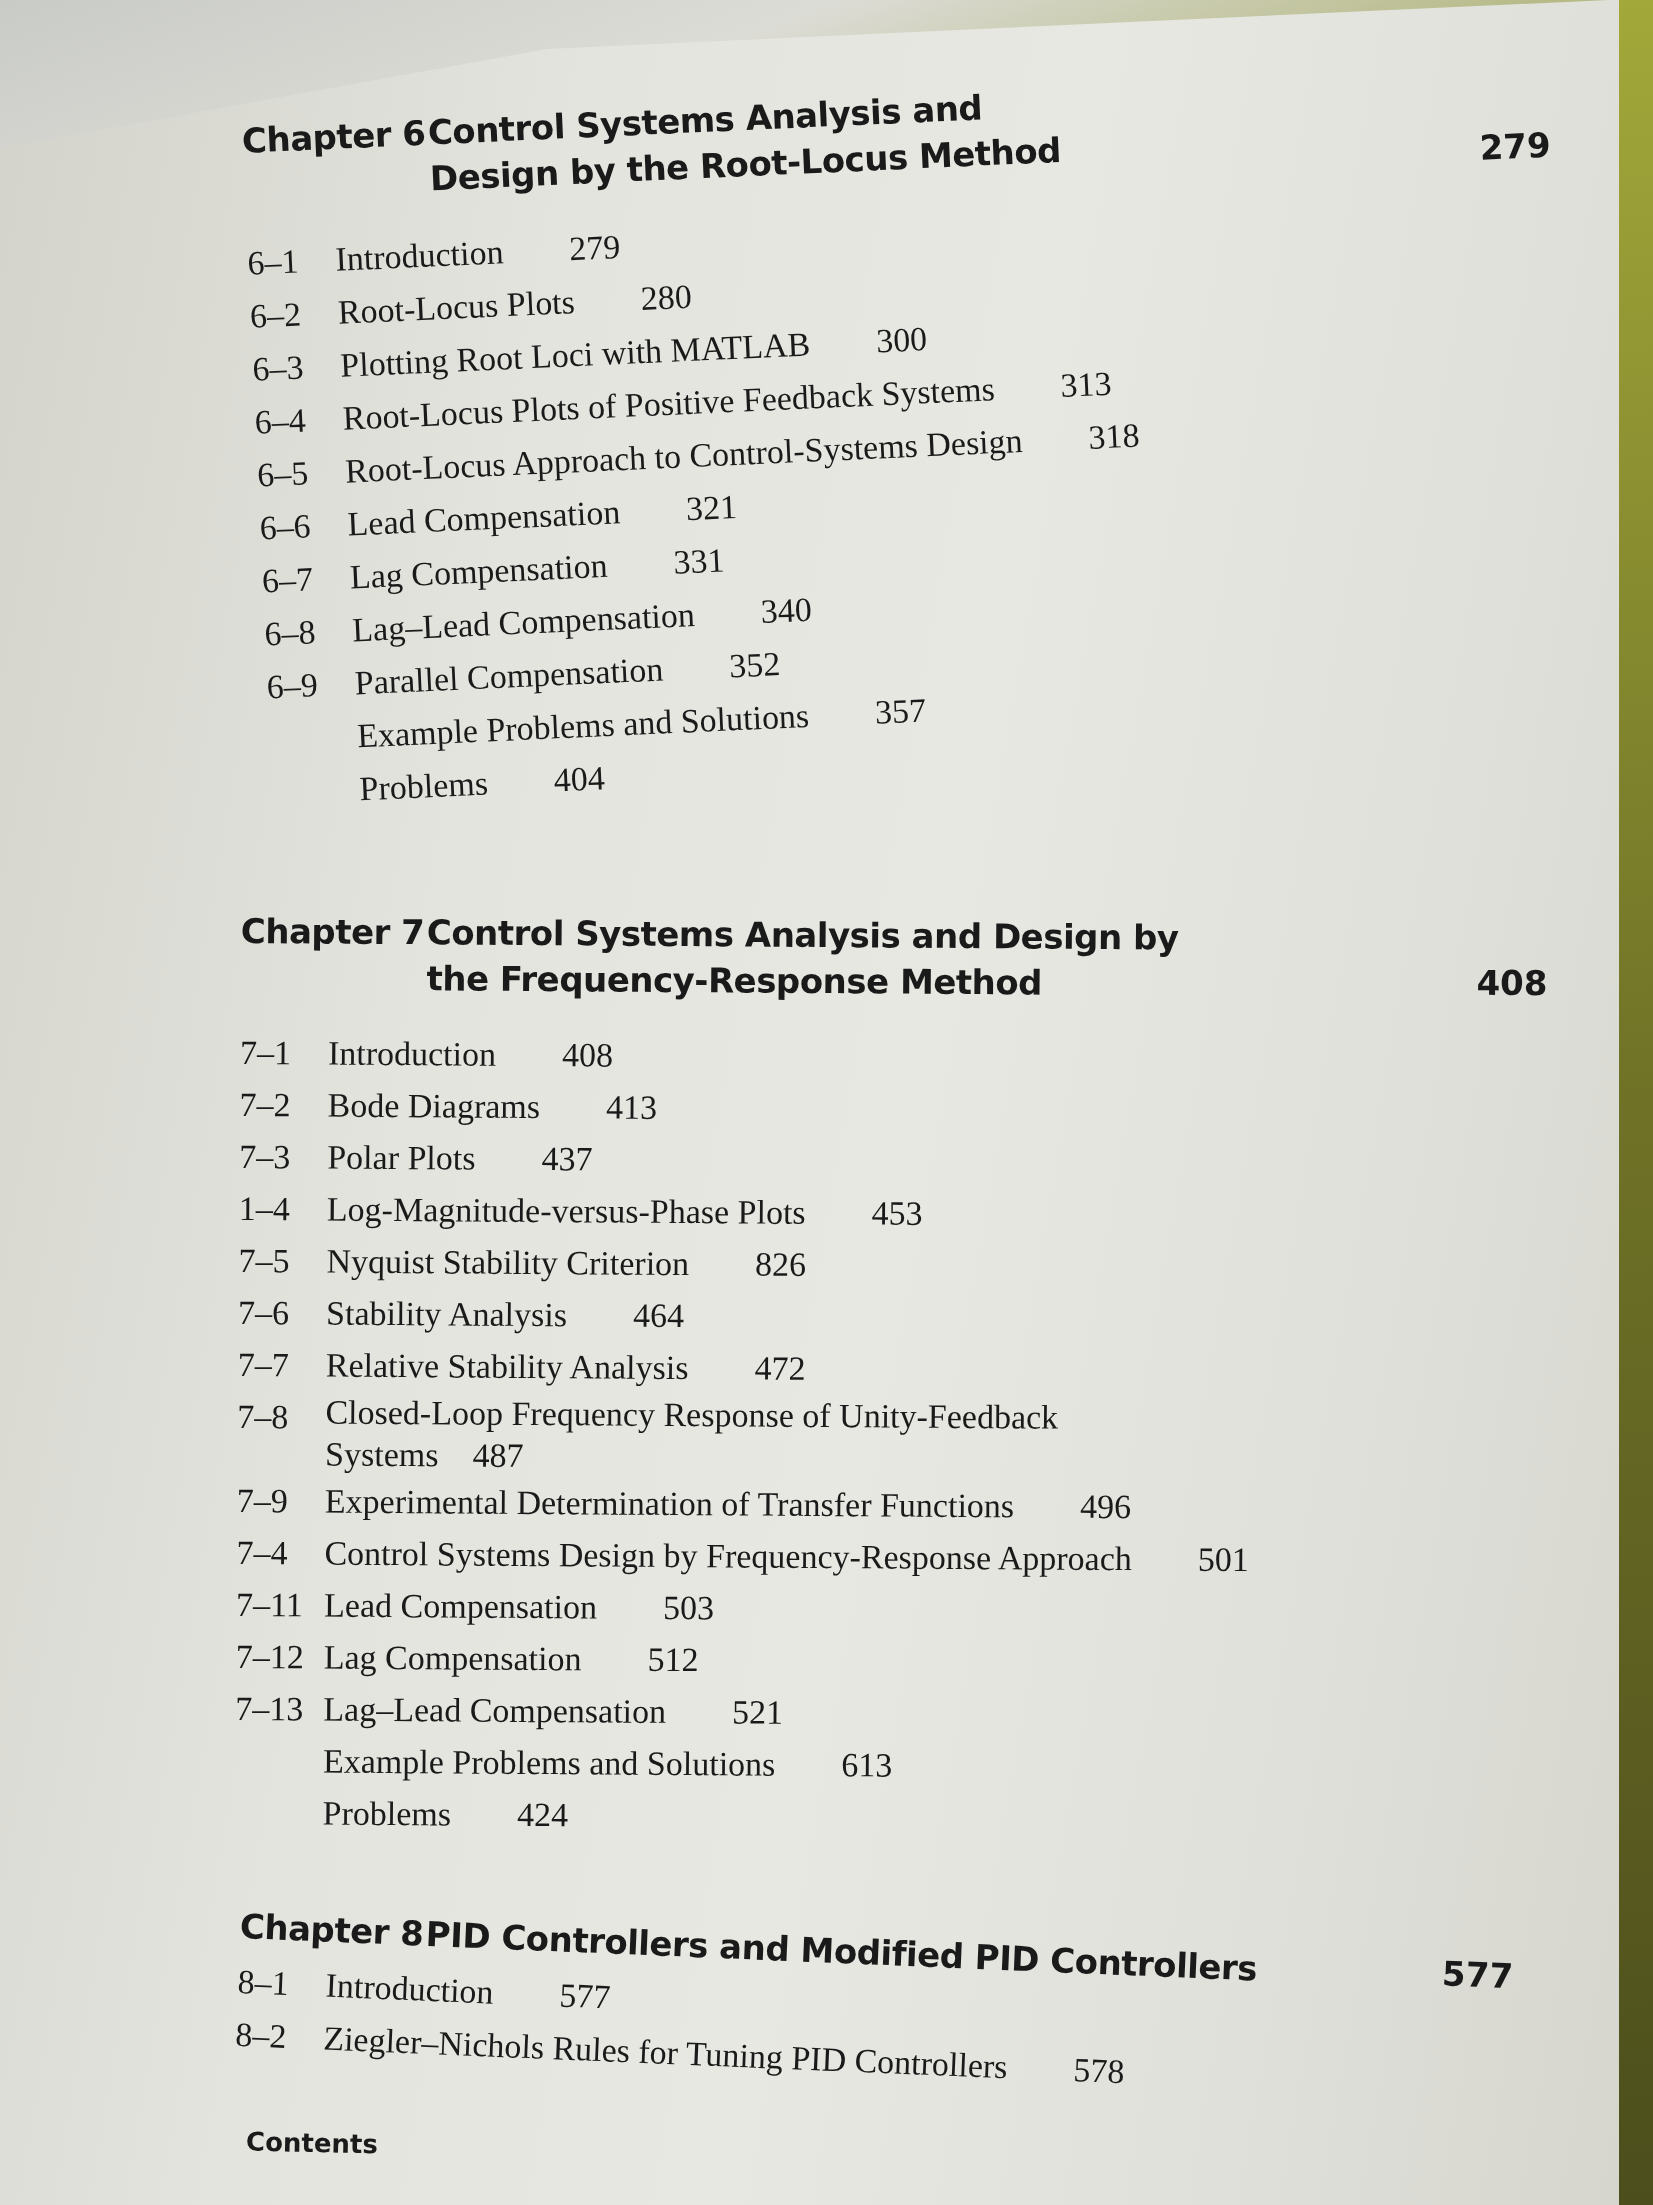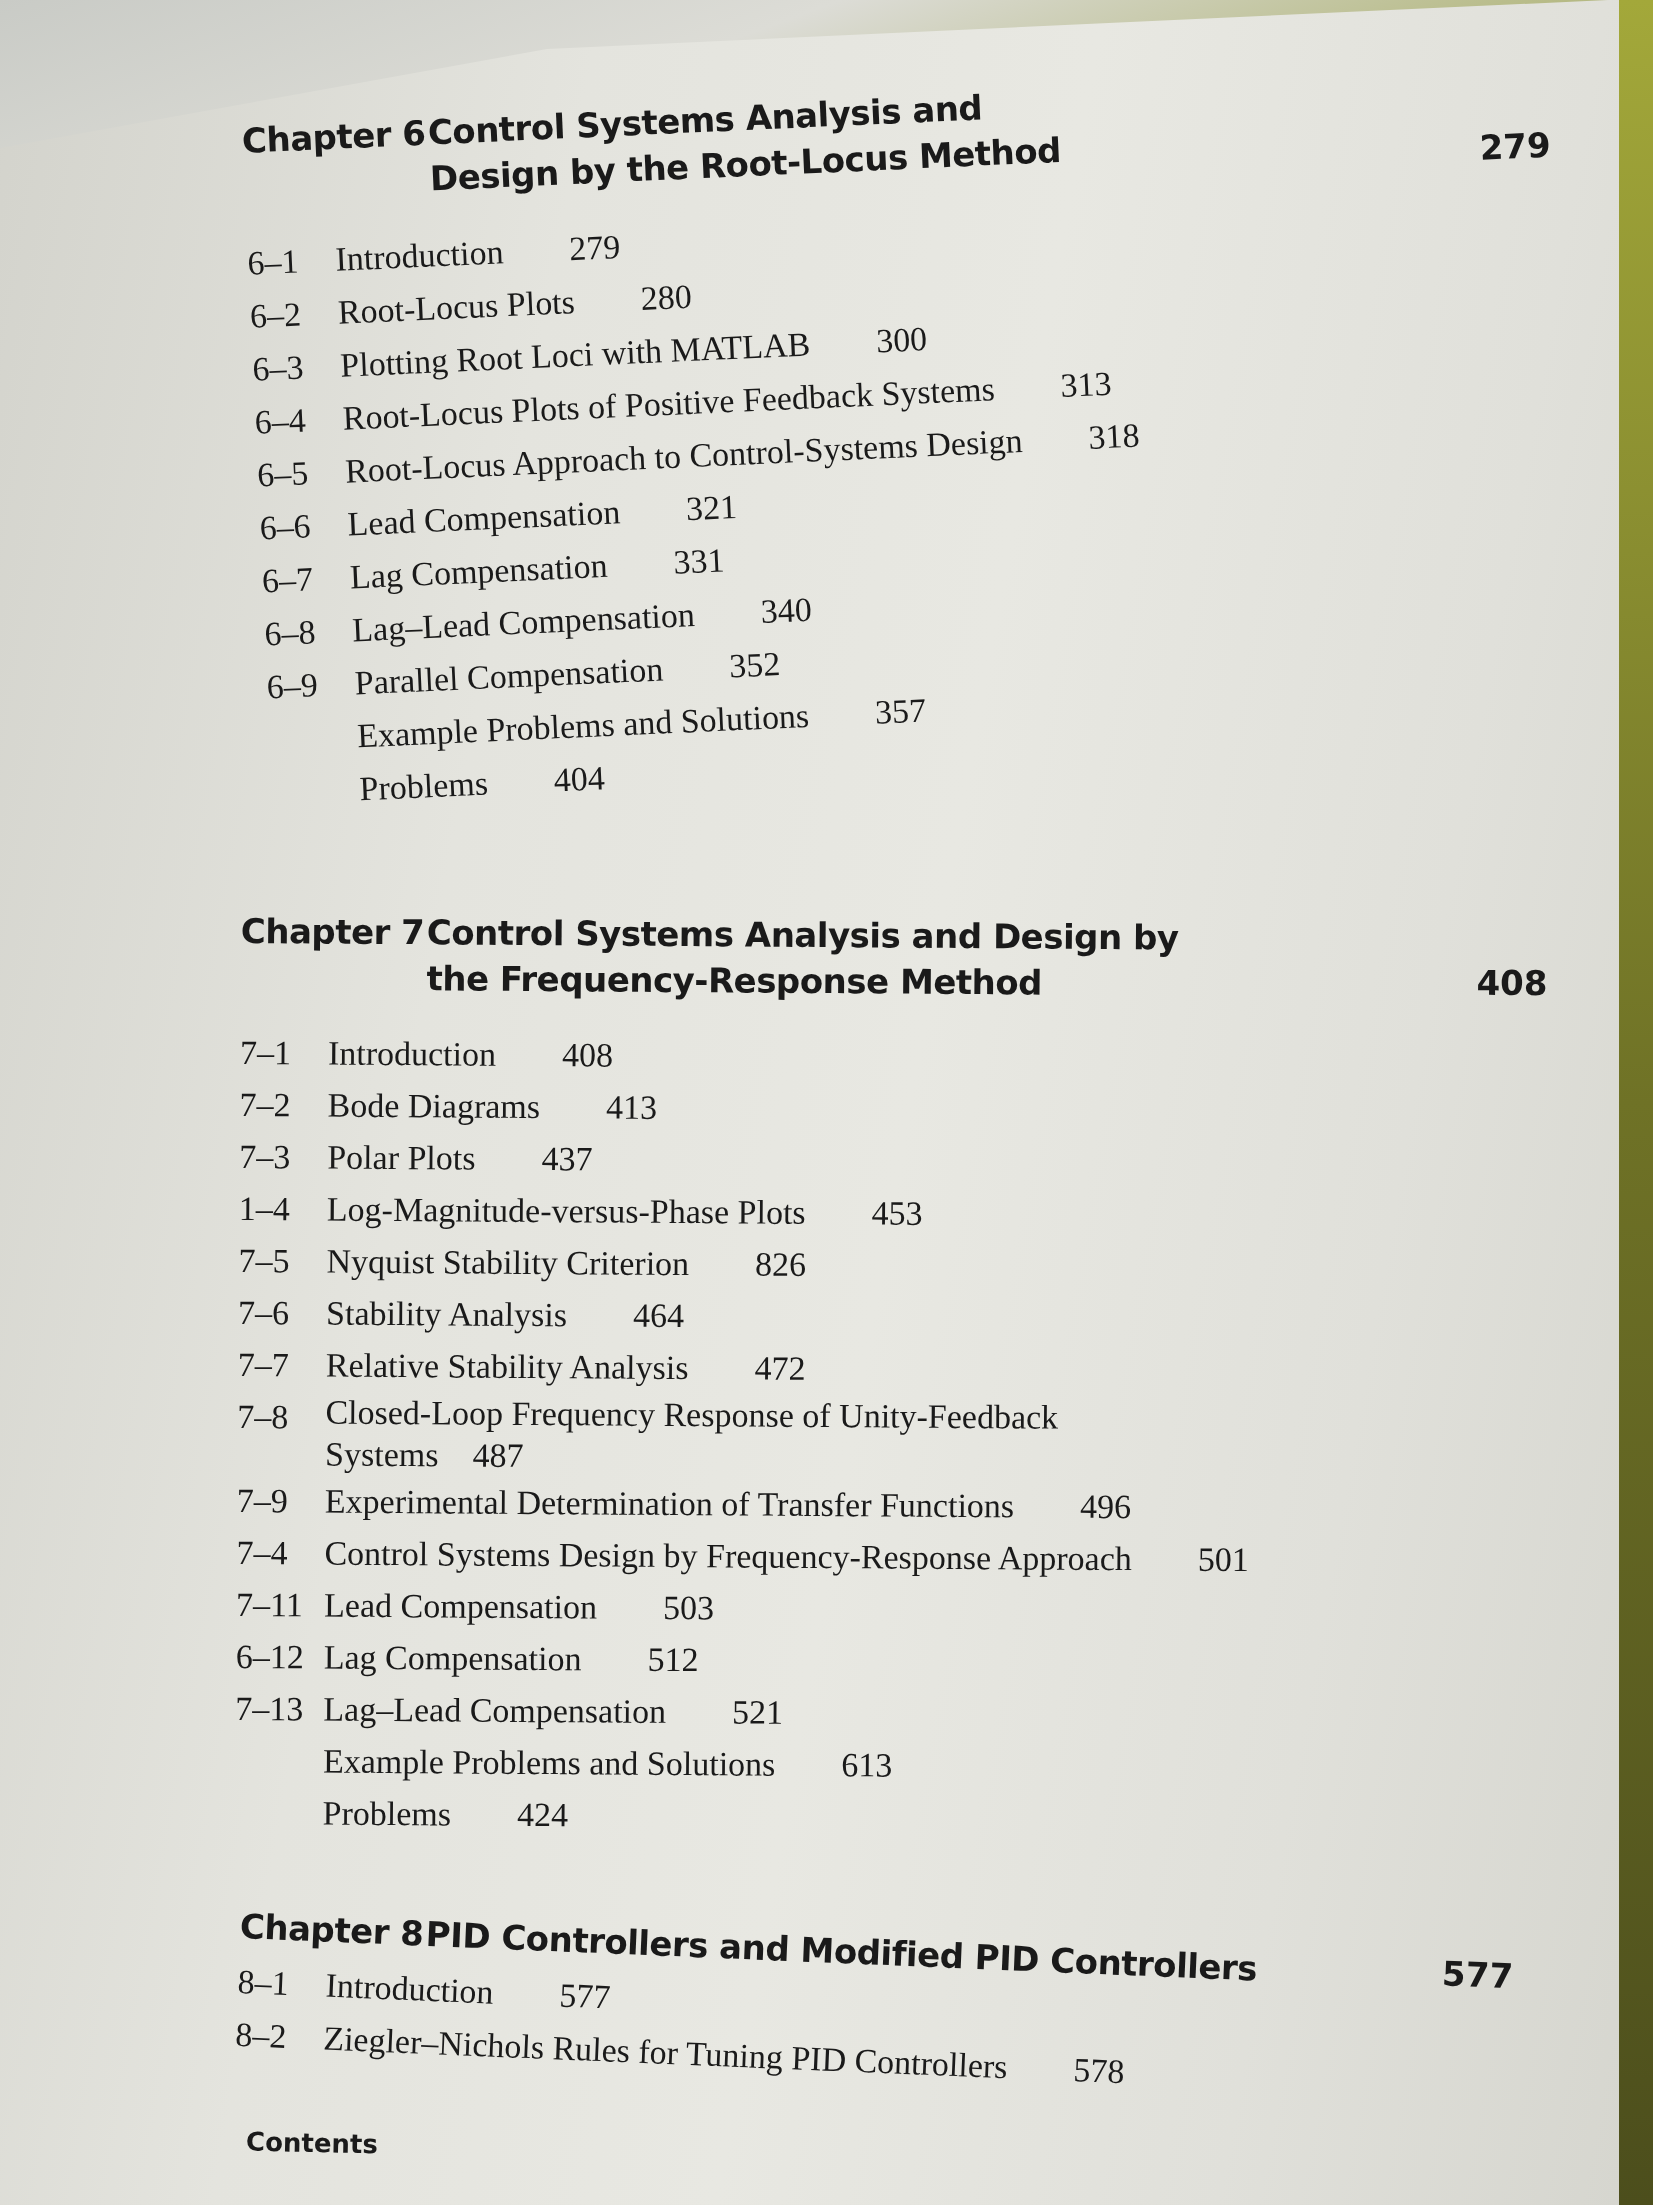--- a/index.html
+++ b/index.html
@@ -190,21 +190,21 @@
           <span class="num">7–4</span>
           <span class="sub-title">Control Systems Design by Frequency-Response Approach</span>
           <span class="pg">501</span>
         </div>
       <div class="entry">
           <span class="num">7–11</span>
           <span class="sub-title">Lead Compensation</span>
           <span class="pg">503</span>
         </div>
       <div class="entry">
-          <span class="num">6–12</span>
+          <span class="num">7–12</span>
           <span class="sub-title">Lag Compensation</span>
           <span class="pg">512</span>
         </div>
       <div class="entry">
           <span class="num">7–13</span>
           <span class="sub-title">Lag–Lead Compensation</span>
           <span class="pg">521</span>
         </div>
       <div class="entry">
           <span class="num"></span>

